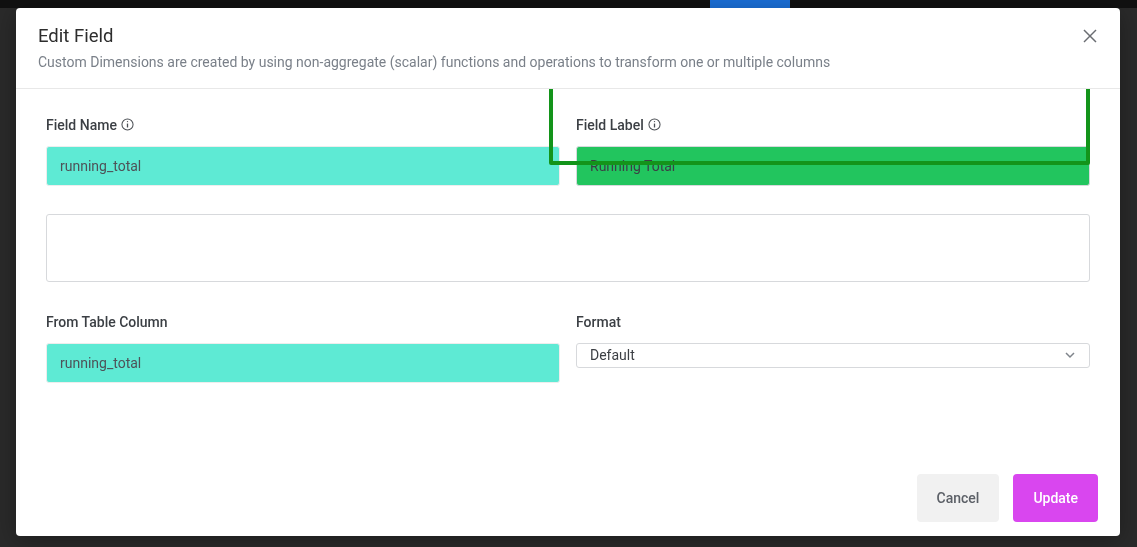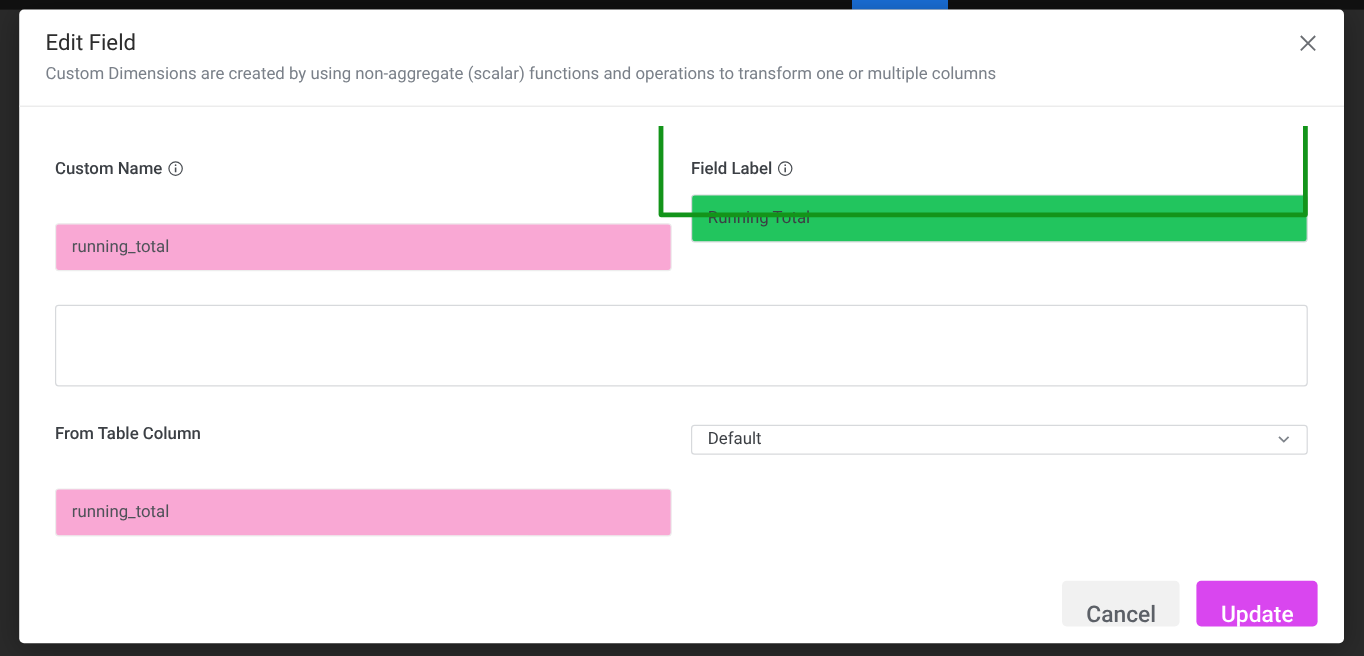--- a/index.html
+++ b/index.html
@@ -42,21 +42,20 @@
       position: absolute;
       top: 8px;
       left: 16px;
       width: 1104px;
       height: 528px;
       background: #fff;
       border-radius: 4px;
       box-shadow: 0 4px 24px rgba(0,0,0,0.3);
       display: flex;
       flex-direction: column;
-      gap: 16px;
     }
     .modal-header {
       padding: 17px 22px 15px 22px;
       border-bottom: 1px solid #e8e8e8;
       position: relative;
     }
     .modal-title {
       font-size: 18.5px;
       font-weight: 400;
       color: #2d2d2d;
@@ -126,24 +125,23 @@
       height: 40px;
       padding: 0 13px;
       font-size: 14px;
       color: #3c3f44;
       background: #22c55e;
       border: 1px solid #d7d9dc;
       border-radius: 3px;
       font-family: inherit;
     }
     .text-input.readonly {
-      background: #f9a8d4;
+      background: #5eead4;
       border: 1px solid #ededed;
       color: #4e5258;
-      margin-top: 24px;
     }
     .textarea-input {
       width: 100%;
       height: 68px;
       padding: 10px 13px;
       font-size: 14px;
       color: #3c3f44;
       background: #fff;
       border: 1px solid #d7d9dc;
       border-radius: 3px;
@@ -188,23 +186,23 @@
       border-radius: 2px;
     }
     .modal-footer {
       padding: 14px 22px 14px 22px;
       display: flex;
       justify-content: flex-end;
       gap: 14px;
       border-top: 1px solid transparent;
     }
     .btn {
-      height: 38px;
+      height: 48px;
       padding: 16px 20px;
-      font-size: 19px;
+      font-size: 14px;
       font-weight: 500;
       border-radius: 4px;
       cursor: pointer;
       font-family: inherit;
       border: none;
     }
     .btn-cancel {
       background: #f1f1f1;
       color: #5c6067;
     }
@@ -231,21 +229,21 @@
         <line x1="13" y1="1" x2="1" y2="13"></line>
       </svg>
     </div>
   </div>
 
   <div class="modal-body" style="position:relative;">
 
     <div class="form-row">
       <div class="form-group">
         <div class="field-label">
-          <span>Custom Name</span>
+          <span>Field Name</span>
           <span class="info-icon">
             <svg viewBox="0 0 14 14" fill="none" stroke="currentColor" stroke-width="1.1">
               <circle cx="7" cy="7" r="6"></circle>
               <line x1="7" y1="6" x2="7" y2="10.2" stroke-width="1.4"></line>
               <circle cx="7" cy="3.9" r="0.75" fill="currentColor" stroke="none"></circle>
             </svg>
           </span>
         </div>
         <input type="text" class="text-input readonly" readonly="" value="running_total" style="">
       </div>
@@ -273,20 +271,23 @@
 
     <div class="form-row" style="margin-bottom:18px;">
       <div class="form-group">
         <div class="field-label">
           <span>From Table Column</span>
         </div>
         <input type="text" class="text-input readonly" readonly="" value="running_total" style="">
       </div>
 
       <div class="form-group">
+        <div class="field-label">
+          <span>Format</span>
+        </div>
         <div class="select-wrap">
           <button type="button" class="select-input">Default</button>
           <span class="select-chevron">
             <svg viewBox="0 0 12 12" fill="none" stroke="currentColor" stroke-width="1.5">
               <polyline points="2,4 6,8 10,4"></polyline>
             </svg>
           </span>
         </div>
       </div>
     </div>

